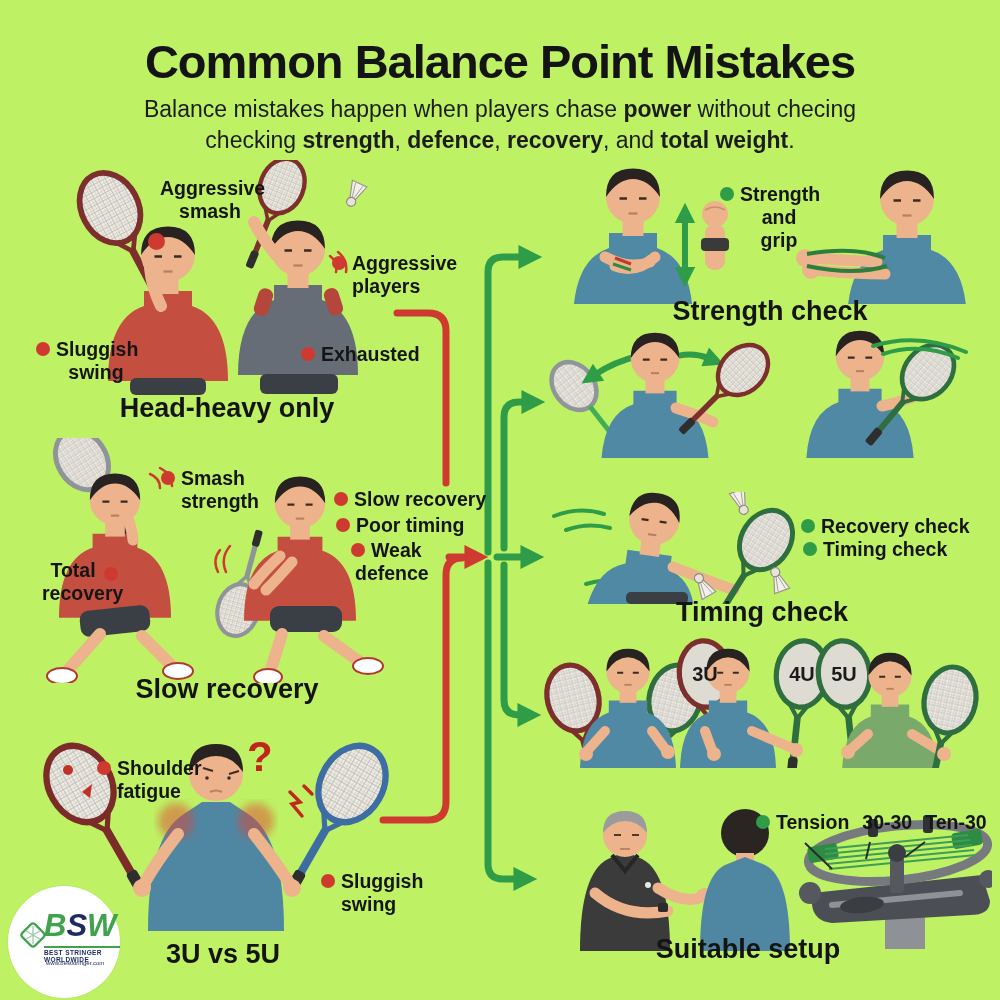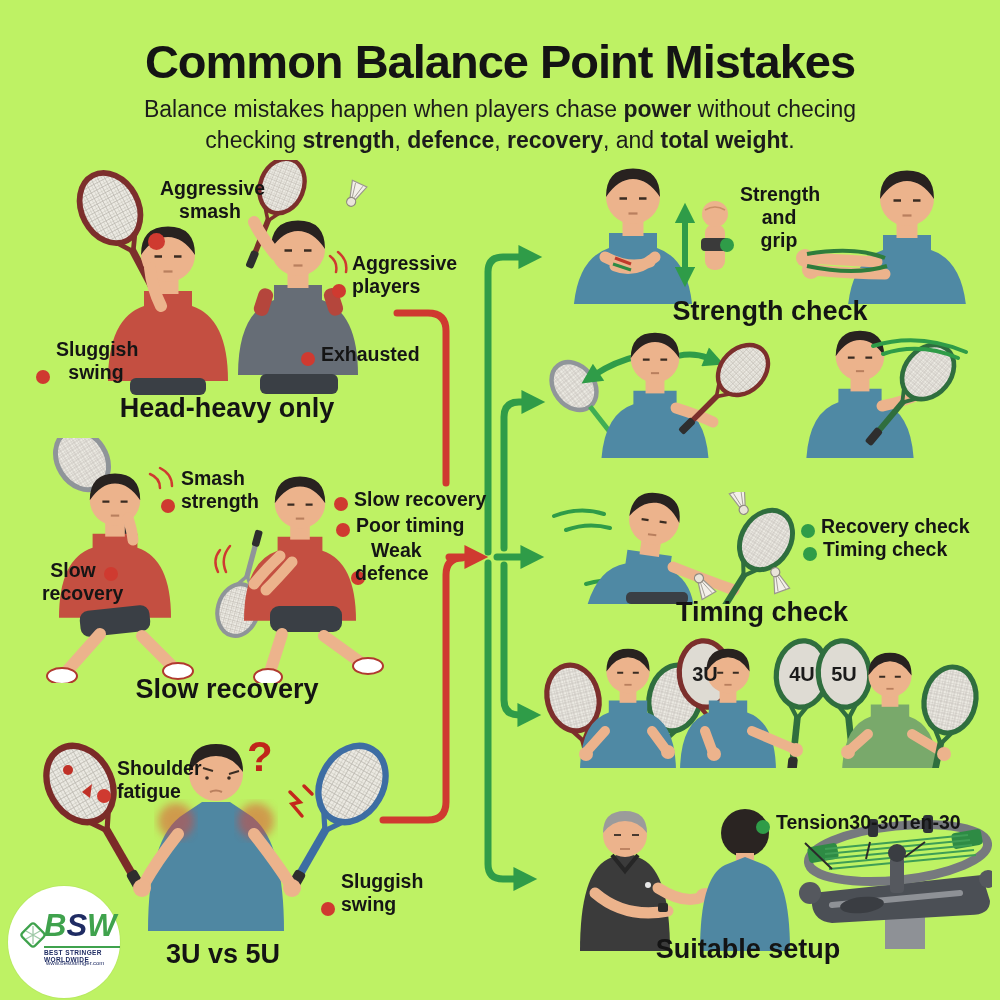--- a/index.html
+++ b/index.html
@@ -5,21 +5,21 @@
   html,body{margin:0;padding:0;}
   .canvas{position:relative;width:1000px;height:1000px;background:#bef264;overflow:hidden;
           font-family:"Liberation Sans",sans-serif;color:#171717;}
   .ttl{position:absolute;left:500px;top:34px;transform:translateX(-50%);white-space:nowrap;
        font-size:47px;font-weight:800;letter-spacing:-1px;color:#141414;}
   .subtitle{position:absolute;left:500px;top:94px;transform:translateX(-50%);width:880px;
        text-align:center;font-size:23px;line-height:31px;font-weight:400;color:#1c1c1c;}
   .subtitle b{font-weight:700;}
   .sec{position:absolute;transform:translateX(-50%);white-space:nowrap;
        font-size:27px;font-weight:700;color:#141414;}
-  .lab{position:absolute;display:flex;gap:6px;align-items:flex-end;}
+  .lab{position:absolute;display:flex;gap:6px;}
   .dt{width:14px;height:14px;border-radius:50%;flex:none;margin-top:4px;}
   .dt.red{background:#cf3a30;} .dt.green{background:#2f9c48;}
   .lt{font-size:19.5px;font-weight:700;line-height:23px;color:#151515;}
   .lt span{display:block;}
   .scene{position:absolute;}
   .qmark{position:absolute;font-size:42px;font-weight:800;color:#c0261b;}
   .ulabel{position:absolute;transform:translate(-50%,-50%);font-size:20px;font-weight:700;color:#1b1b1b;}
   .logo{position:absolute;left:8px;top:886px;width:112px;height:112px;background:#ffffff;
         border-radius:50%;box-shadow:0 0 0 1px rgba(0,0,0,0.03);}
   .logo-word{position:absolute;left:36px;top:22px;font-size:31px;font-weight:800;font-style:italic;letter-spacing:0px;}
@@ -301,21 +301,21 @@
   </div>
   <div class="lab" style="left:351px;top:539px">
     <span class="dt red"></span>
     <div class="lt">
         <span>Weak</span>
         <span style="margin-left:-16px">defence</span>
       </div>
   </div>
   <div class="lab" style="left:42px;top:559px;width:80px">
     <div class="lt" style="width:80px;text-align:center">
-      <span style="padding-right:18px">Slow</span>
+      <span style="padding-right:18px">Total</span>
       <span>recovery</span>
     </div>
     <span class="dt red" style="position:absolute;left:62px;top:4px"></span>
   </div>
   <div class="sec" style="left:227px;top:674px">Slow recovery</div>
 
   <div class="lab" style="left:97px;top:757px">
     <span class="dt red"></span>
     <div class="lt">
         <span>Shoulder</span>
@@ -356,21 +356,21 @@
       </div>
   </div>
   <div class="sec" style="left:762px;top:597px">Timing check</div>
 
   <div class="ulabel" style="left:705px;top:674px">3U</div>
   <div class="ulabel" style="left:802px;top:674px">4U</div>
   <div class="ulabel" style="left:844px;top:674px">5U</div>
 
   <div class="lab" style="left:756px;top:811px">
     <span class="dt green"></span>
-    <div class="lt" style="display:flex;">
+    <div class="lt" style="display:flex;gap:13px">
       <span>Tension</span>
       <span>30-30</span>
       <span>Ten-30</span>
     </div>
   </div>
   <div class="sec" style="left:748px;top:934px">Suitable setup</div>
 
   <div class="logo">
     <svg style="position:absolute;left:10px;top:34px" width="30" height="30" viewBox="0 0 30 30">
       <rect x="6" y="6" width="18" height="18" rx="3" fill="#ffffff" stroke="#3fa24d" stroke-width="2.2" transform="rotate(45 15 15)"></rect>

